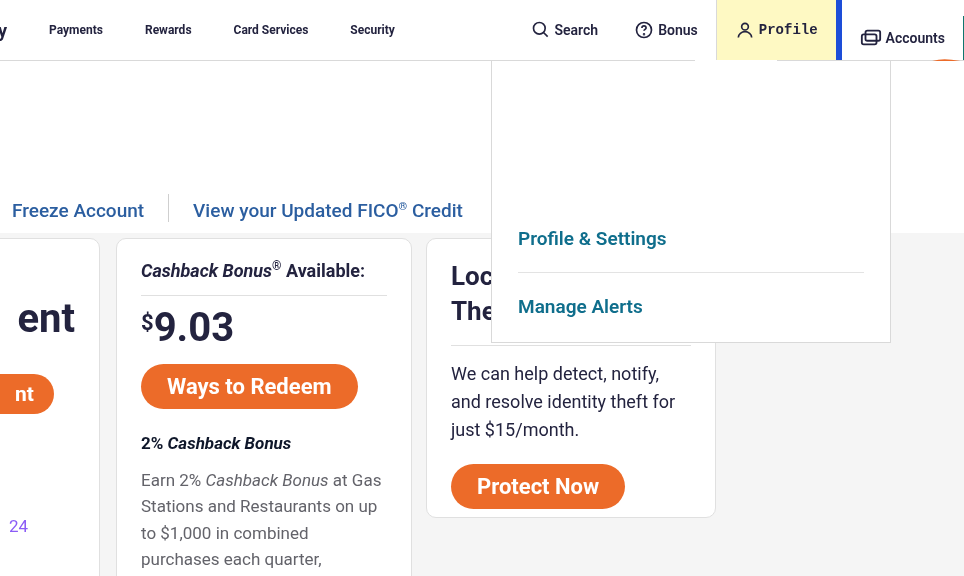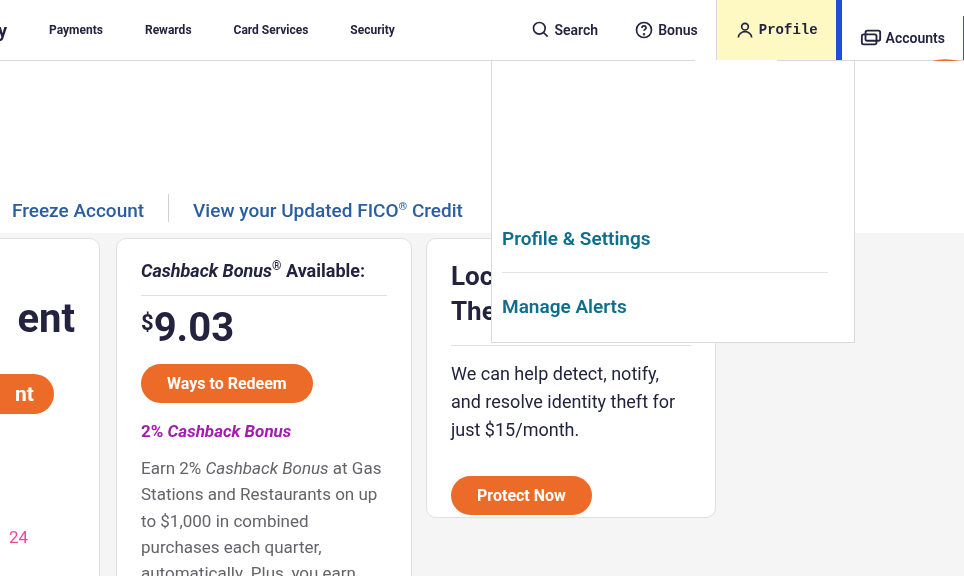--- a/index.html
+++ b/index.html
@@ -147,23 +147,23 @@
     border-radius: 22px;
     padding: 8px 20px 8px 40px;
     font-size: 21px;
     font-weight: 700;
     display: inline-block;
     margin-left: 150px;
   }
   .card-left-frag .small24 {
     position: absolute;
     left: 208px;
-    top: 288px;
+    top: 277px;
     font-size: 17px;
-    color: #ec4899;
+    color: #8b5cf6;
   }
 
   .card-mid {
     top: 238px;
     left: 116px;
     width: 296px;
     height: 400px;
   }
   .card-mid h3 {
     font-size: 18px; font-weight: 700; color: #23233f;
@@ -173,28 +173,28 @@
   .card-mid .divider { border-top: 1px solid #e0e0e0; margin: 14px 0 12px; }
   .card-mid .amt-wrap { display:flex; align-items:flex-start; color:#23233f; }
   .card-mid .dollar { font-size: 22px; font-weight: 700; margin-top: 2px; }
   .card-mid .amt { font-size: 40px; font-weight: 700; line-height: 1; }
   .pill-btn {
     display: inline-block;
     background: #ec6b29;
     color: #ffffff;
     border-radius: 26px;
     padding: 10px 26px;
-    font-size: 16px;
+    font-size: 22px;
     font-weight: 700;
     margin-top: 16px;
     cursor: pointer;
   }
   .card-mid .sub {
-    margin-top: 18px;
-    font-size: 17px; font-weight: 700; font-style: italic; color:#a21caf;
+    margin-top: 24px;
+    font-size: 17px; font-weight: 700; font-style: italic; color:#0f172a;
   }
   .card-mid .sub .norm { font-style: normal; }
   .card-mid .body {
     margin-top: 14px;
     font-size: 17px;
     color: #63636a;
     line-height: 1.55;
   }
   .card-mid .body .ital { font-style: italic; }
 
@@ -204,34 +204,34 @@
     width: 290px;
     height: 280px;
   }
   .card-right h2 {
     font-size: 26px; font-weight: 700; color:#23233f; line-height: 1.35;
   }
   .card-right .divider { border-top: 1px solid #e0e0e0; margin: 16px 0 14px; }
   .card-right .body {
     font-size: 18px; color:#23233f; line-height:1.55;
   }
-  .card-right .pill-btn { margin-top: 32px; }
+  .card-right .pill-btn { margin-top: 20px; }
 
   
   .dropdown {
     position: absolute;
     top: 61px;
     left: 491px;
-    width: 364px;
+    width: 400px;
     background: #ffffff;
     border-left: 1px solid #d9d9d9;
     border-right: 1px solid #d9d9d9;
     border-bottom: 1px solid #d9d9d9;
     z-index: 20;
-    padding: 26px 26px 22px 10px;
+    padding: 26px 26px 22px 26px;
   }
   
   .dropdown::before {
     content: "";
     position: absolute;
     top: -2px;
     left: 203px;
     width: 82px;
     height: 4px;
     background: #ffffff;

